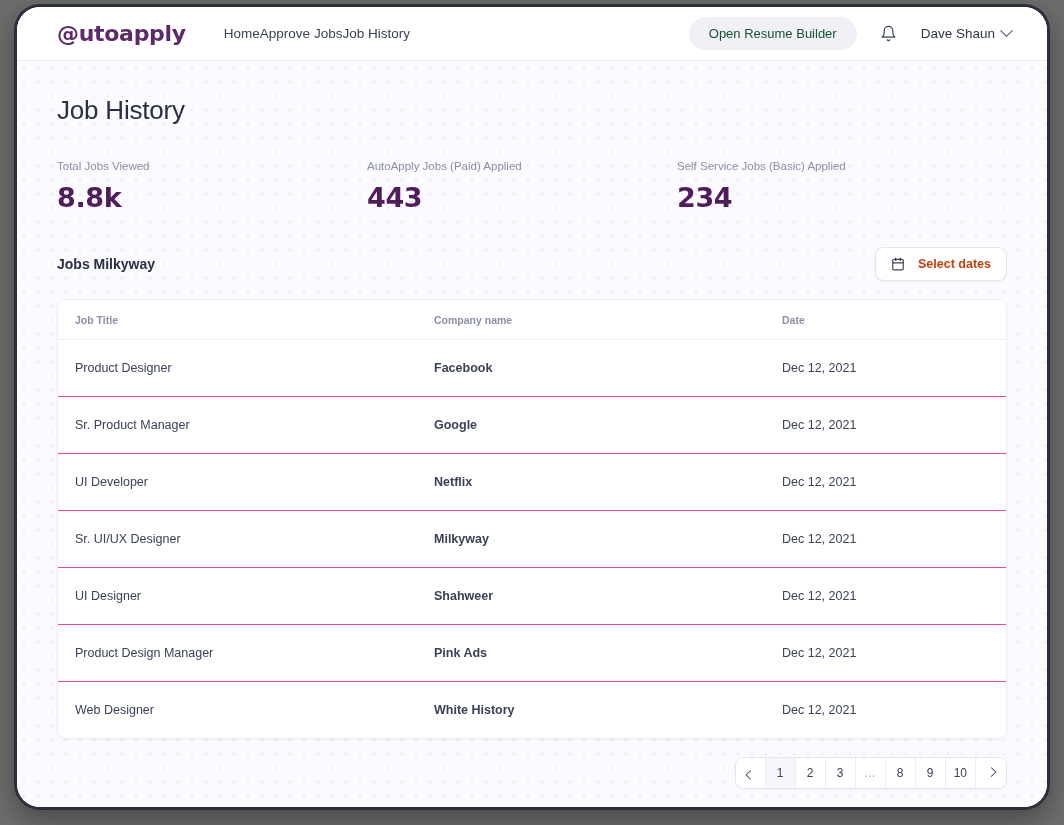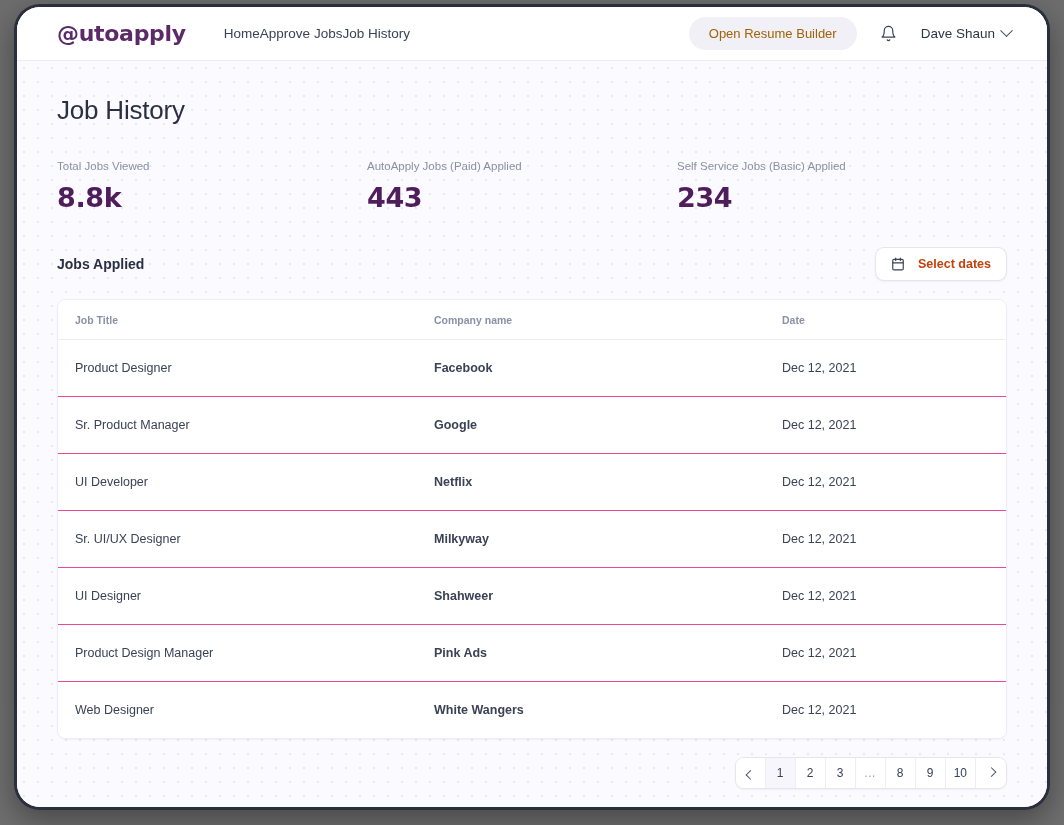--- a/index.html
+++ b/index.html
@@ -84,21 +84,21 @@
     align-items: center;
     gap: 22px;
   }
 
   .resume-btn {
     background: #f1f0f7;
     border: none;
     border-radius: 999px;
     padding: 9px 20px;
     font-size: 13px;
-    color: #a16207;
+    color: #14532d;
     font-family: "Liberation Sans", sans-serif;
     cursor: pointer;
     white-space: nowrap;
   }
 
   .bell {
     width: 20px;
     height: 20px;
     display: flex;
     align-items: center;
@@ -317,21 +317,21 @@
             <div class="stat-label">AutoApply Jobs (Paid) Applied</div>
             <div class="stat-value">443</div>
           </div>
           <div class="stat">
             <div class="stat-label">Self Service Jobs (Basic) Applied</div>
             <div class="stat-value">234</div>
           </div>
         </div>
 
         <div class="section-row">
-          <div class="section-title">Jobs Applied</div>
+          <div class="section-title">Jobs Milkyway</div>
           <button class="select-dates">
             <span>
               <svg width="14" height="14" viewBox="0 0 24 24" fill="none" stroke="#3b4256" stroke-width="2" stroke-linecap="round" stroke-linejoin="round">
                 <rect x="3" y="4" width="18" height="18" rx="2"></rect>
                 <line x1="16" y1="2" x2="16" y2="6"></line>
                 <line x1="8" y1="2" x2="8" y2="6"></line>
                 <line x1="3" y1="10" x2="21" y2="10"></line>
               </svg>
             </span>
             <span>Select dates</span>
@@ -373,21 +373,21 @@
                 <td class="c-company">Shahweer</td>
                 <td class="c-date">Dec 12, 2021</td>
               </tr>
               <tr>
                 <td class="c-title">Product Design Manager</td>
                 <td class="c-company">Pink Ads</td>
                 <td class="c-date">Dec 12, 2021</td>
               </tr>
               <tr>
                 <td class="c-title">Web Designer</td>
-                <td class="c-company">White Wangers</td>
+                <td class="c-company">White History</td>
                 <td class="c-date">Dec 12, 2021</td>
               </tr>
             </tbody>
           </table>
         </div>
 
         <div class="pager-row">
           <div class="pager">
             <div class="pager-cell">
               <span class="arrow left"></span>

